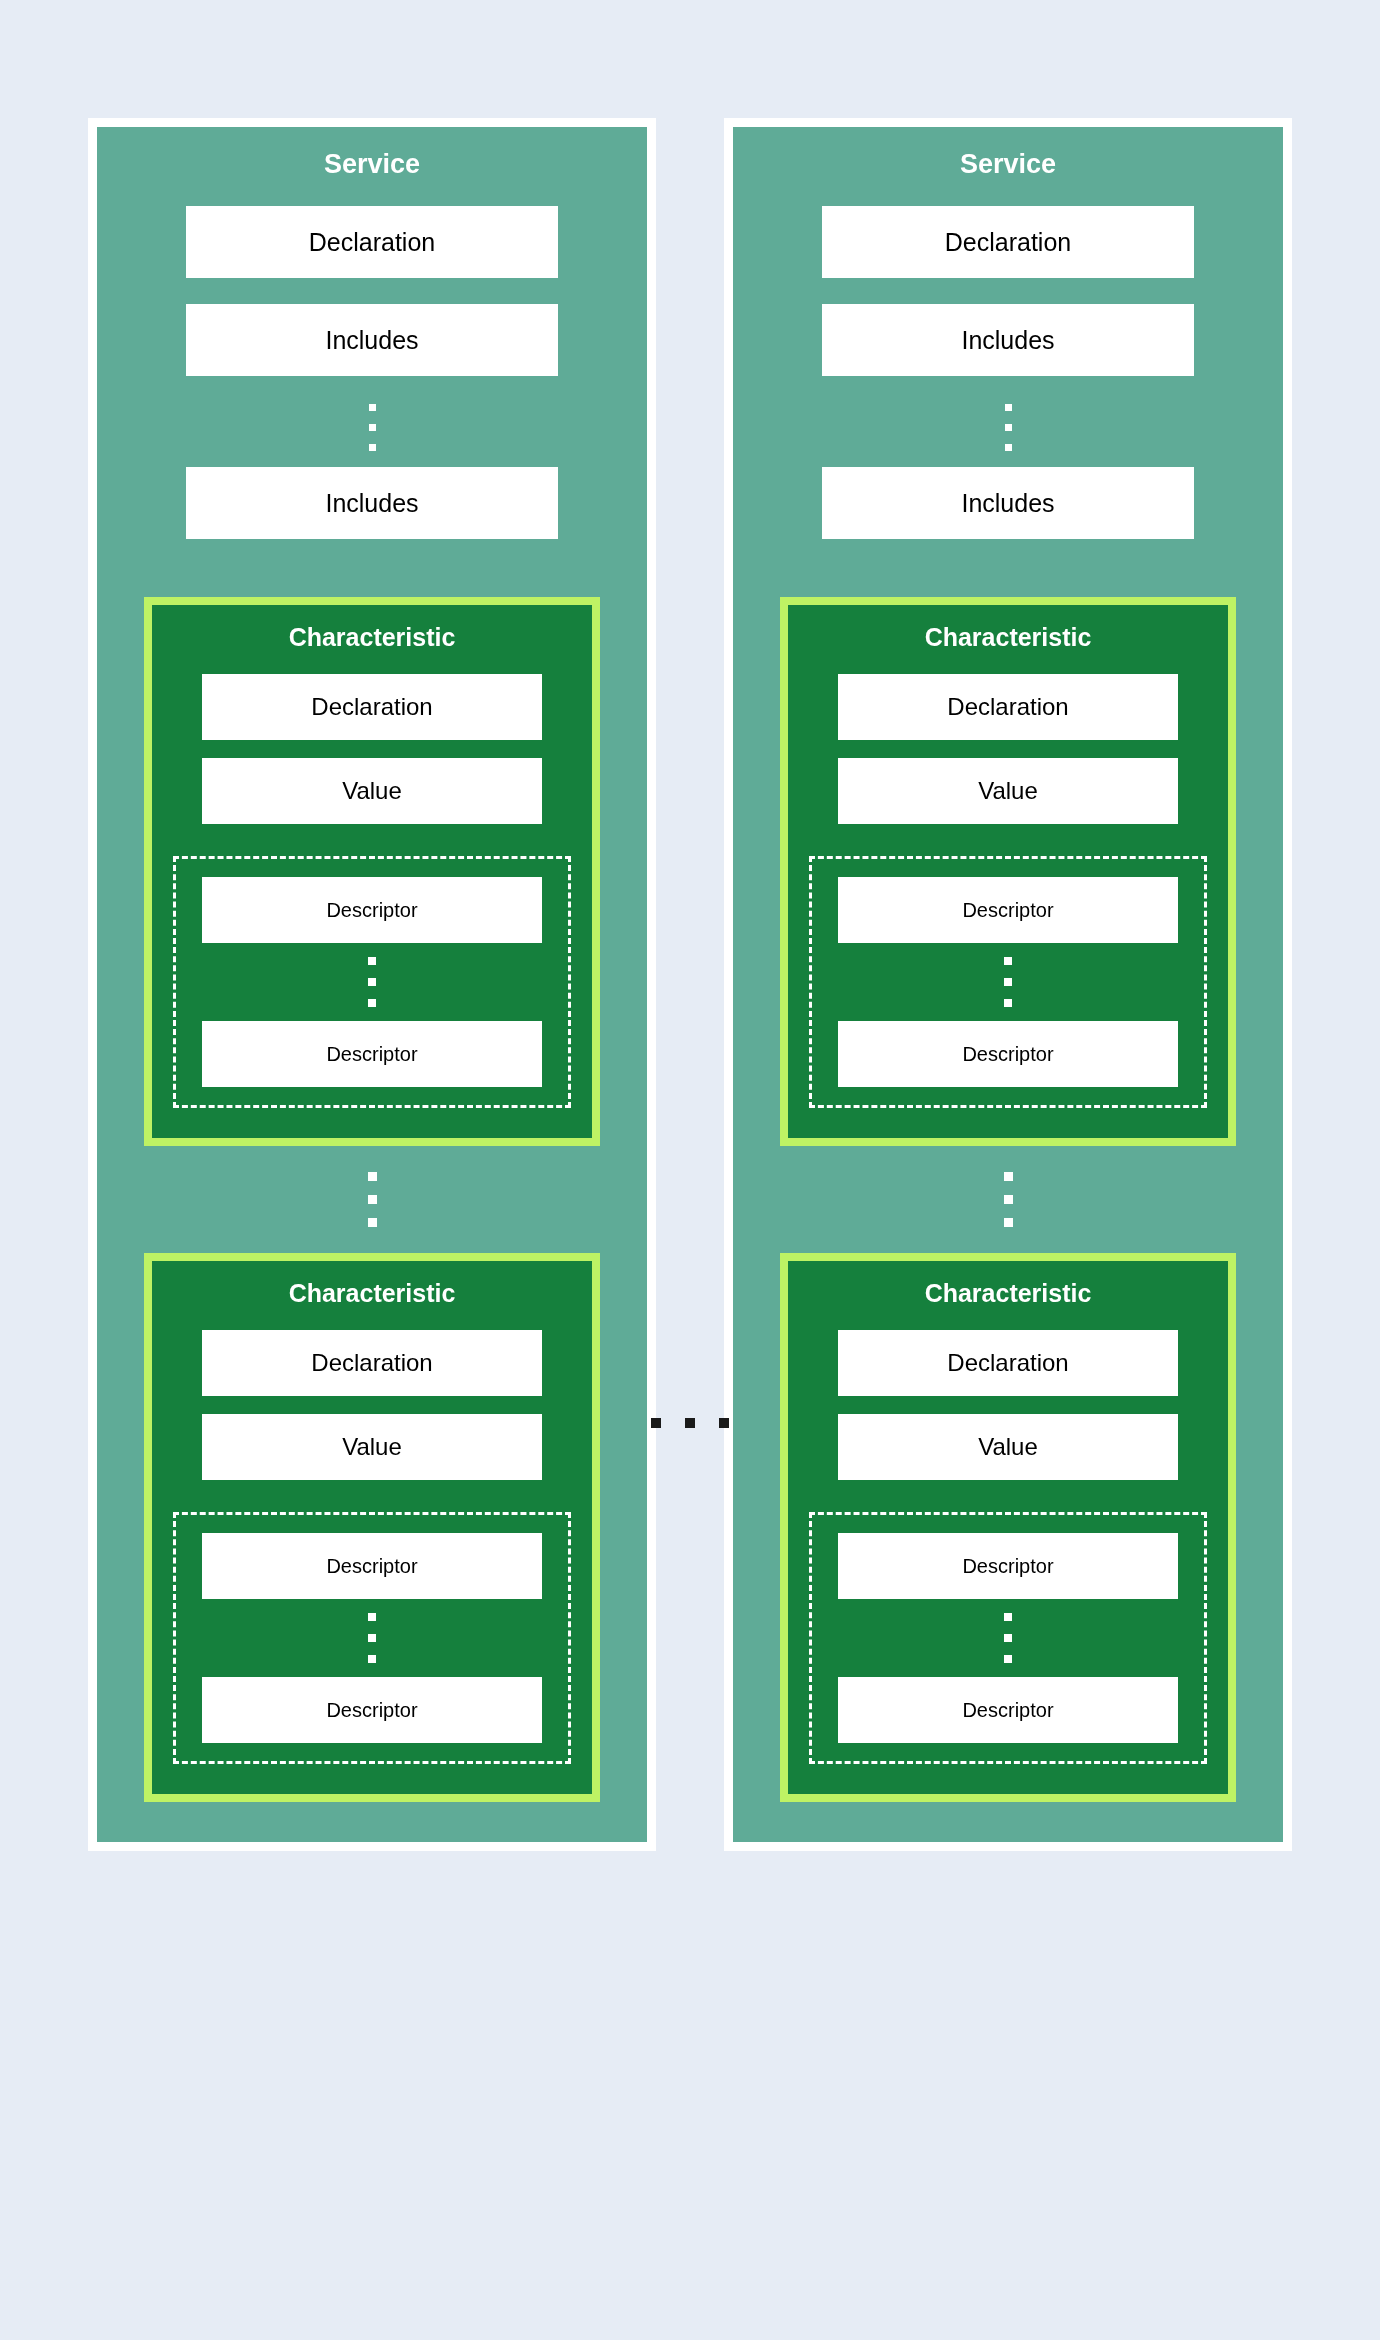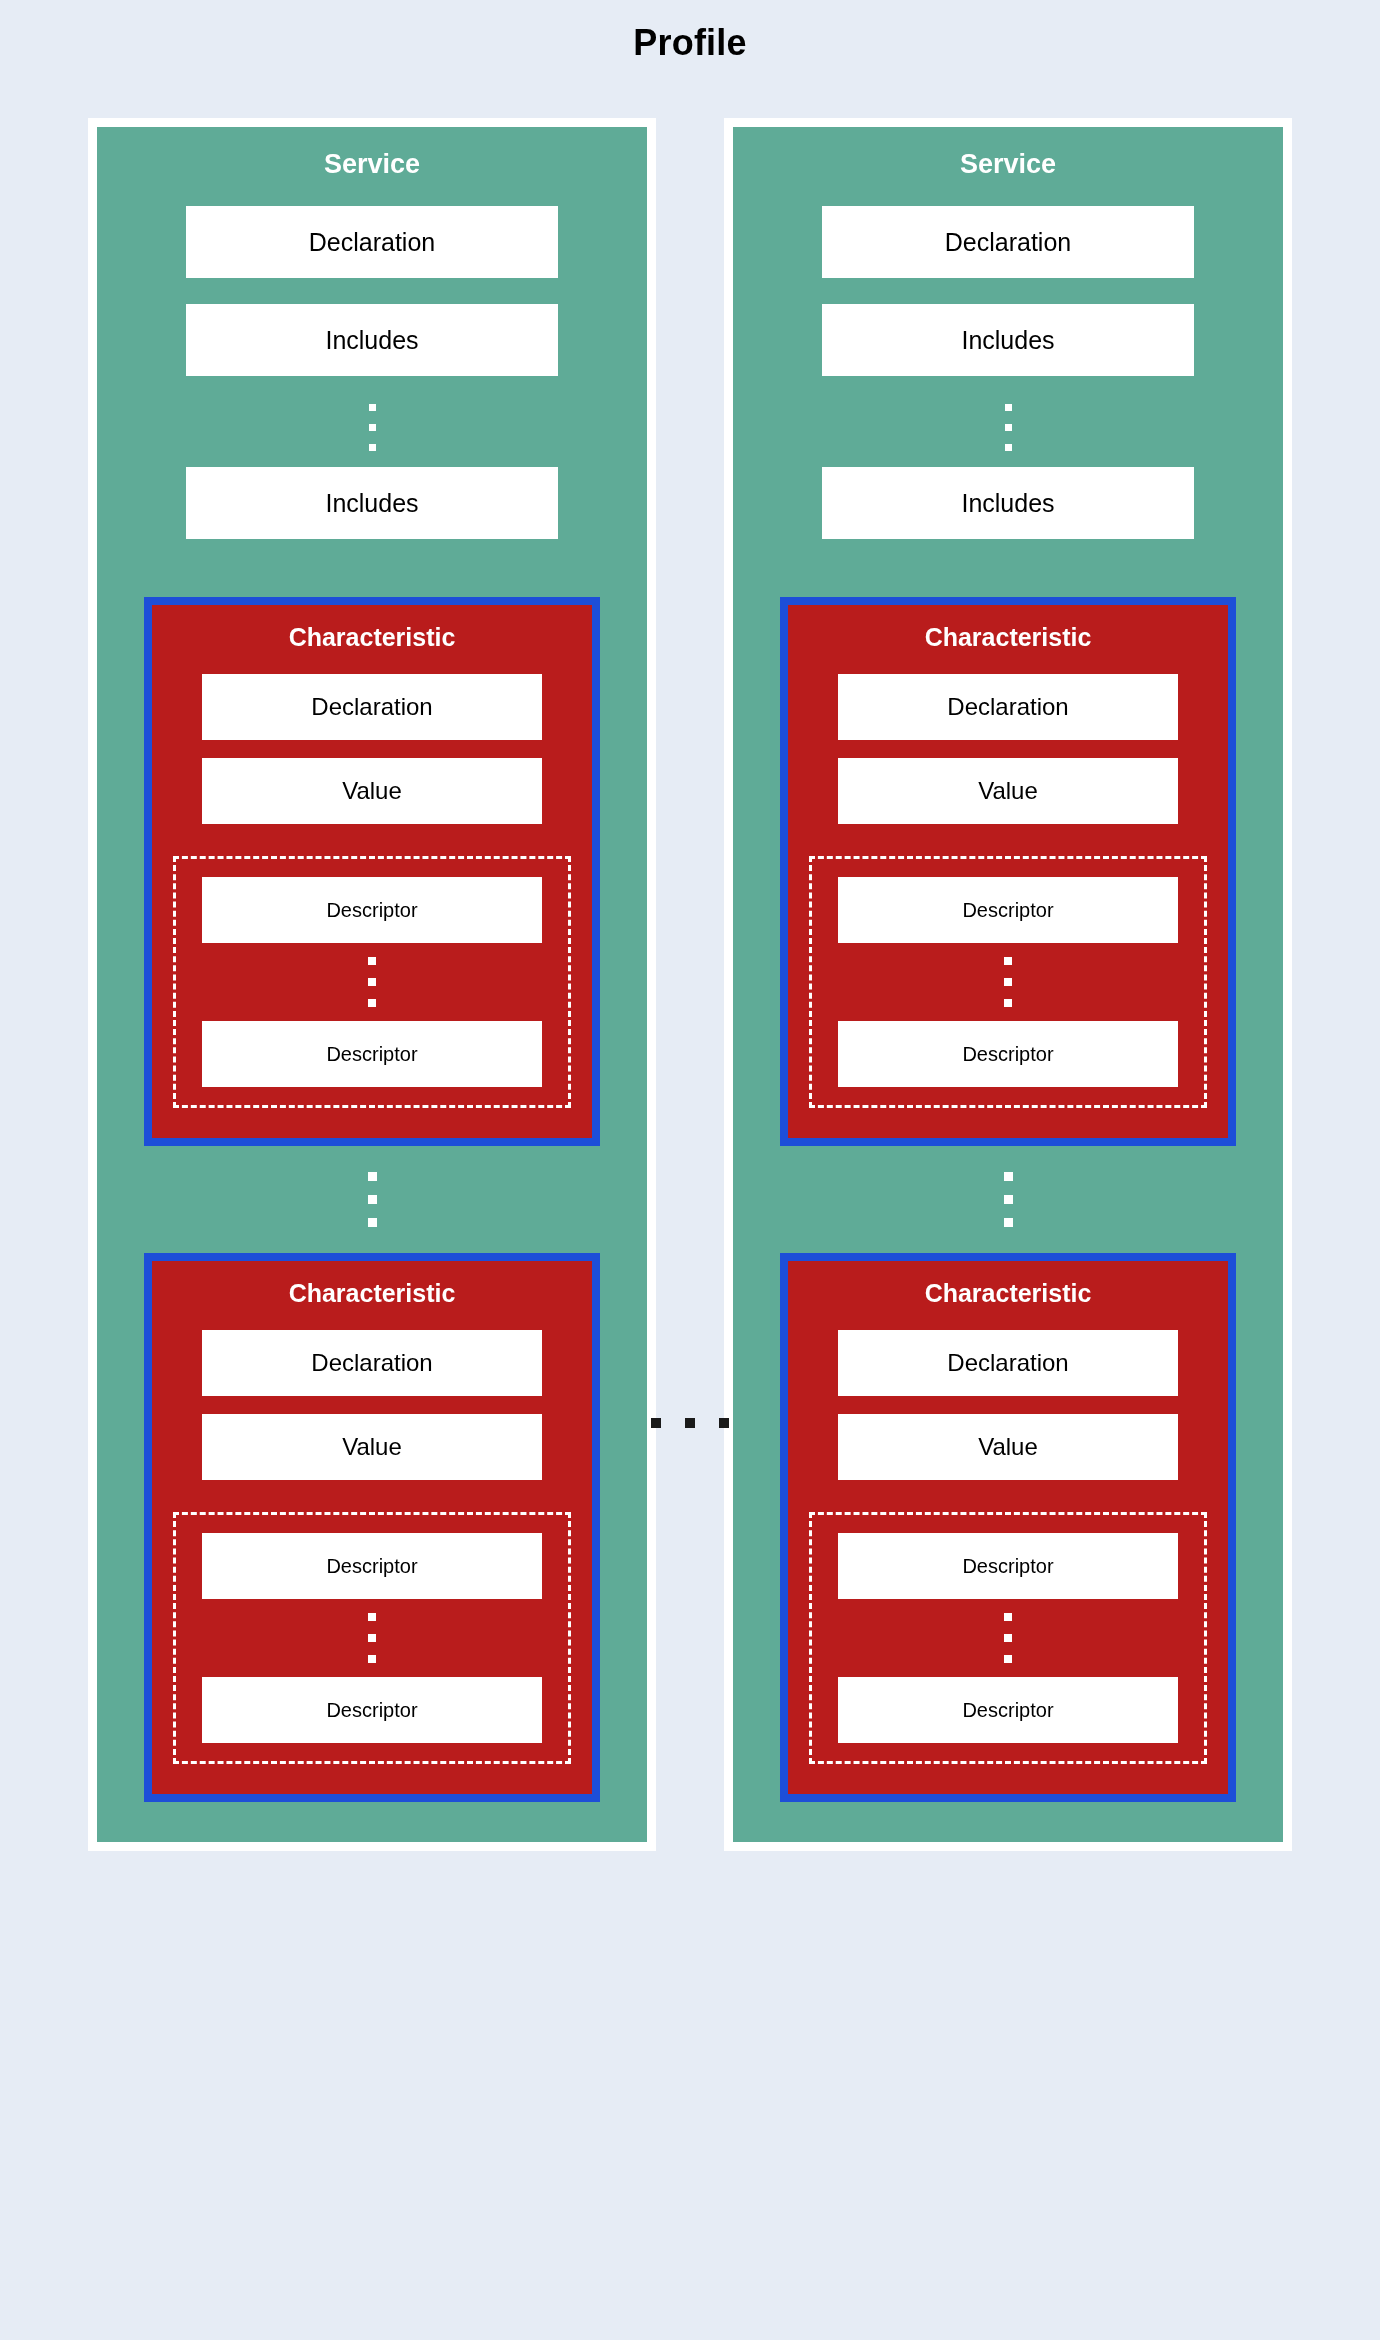--- a/index.html
+++ b/index.html
@@ -119,22 +119,22 @@
   .vdots-between span {
     display: block;
     width: 9px;
     height: 9px;
     background: #ffffff;
   }
 
   
   .characteristic {
     width: 456px;
-    background: #b91c1c;
-    border: 8px solid #1d4ed8;
+    background: #15803d;
+    border: 8px solid #bef264;
     box-sizing: border-box;
     padding: 18px 0 30px 0;
     display: flex;
     flex-direction: column;
     align-items: center;
   }
 
   .characteristic-title {
     font-size: 25px;
     font-weight: bold;
@@ -199,21 +199,20 @@
     width: 10px;
     height: 10px;
     background: #1a1a1a;
   }
 </style>
 </head>
 <body>
 
 <div class="page">
 
-  <div class="page-title">Profile</div>
 
   <div class="columns">
 
     <div class="service">
       <div class="service-title">Service</div>
 
       <div class="wbox service-item">Declaration</div>
 
       <div class="wbox service-item">Includes</div>
 

